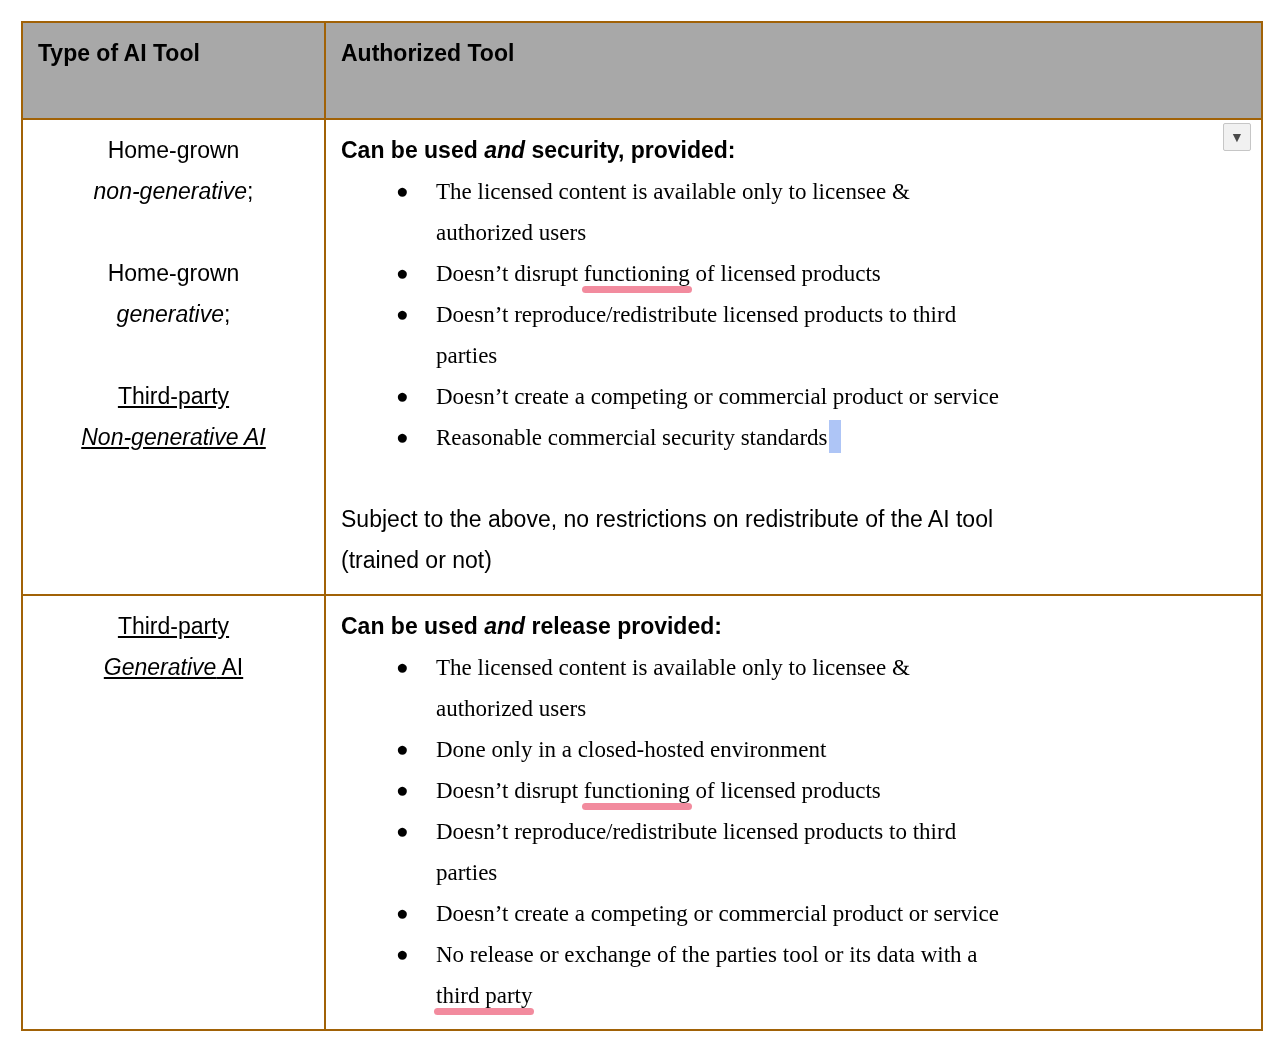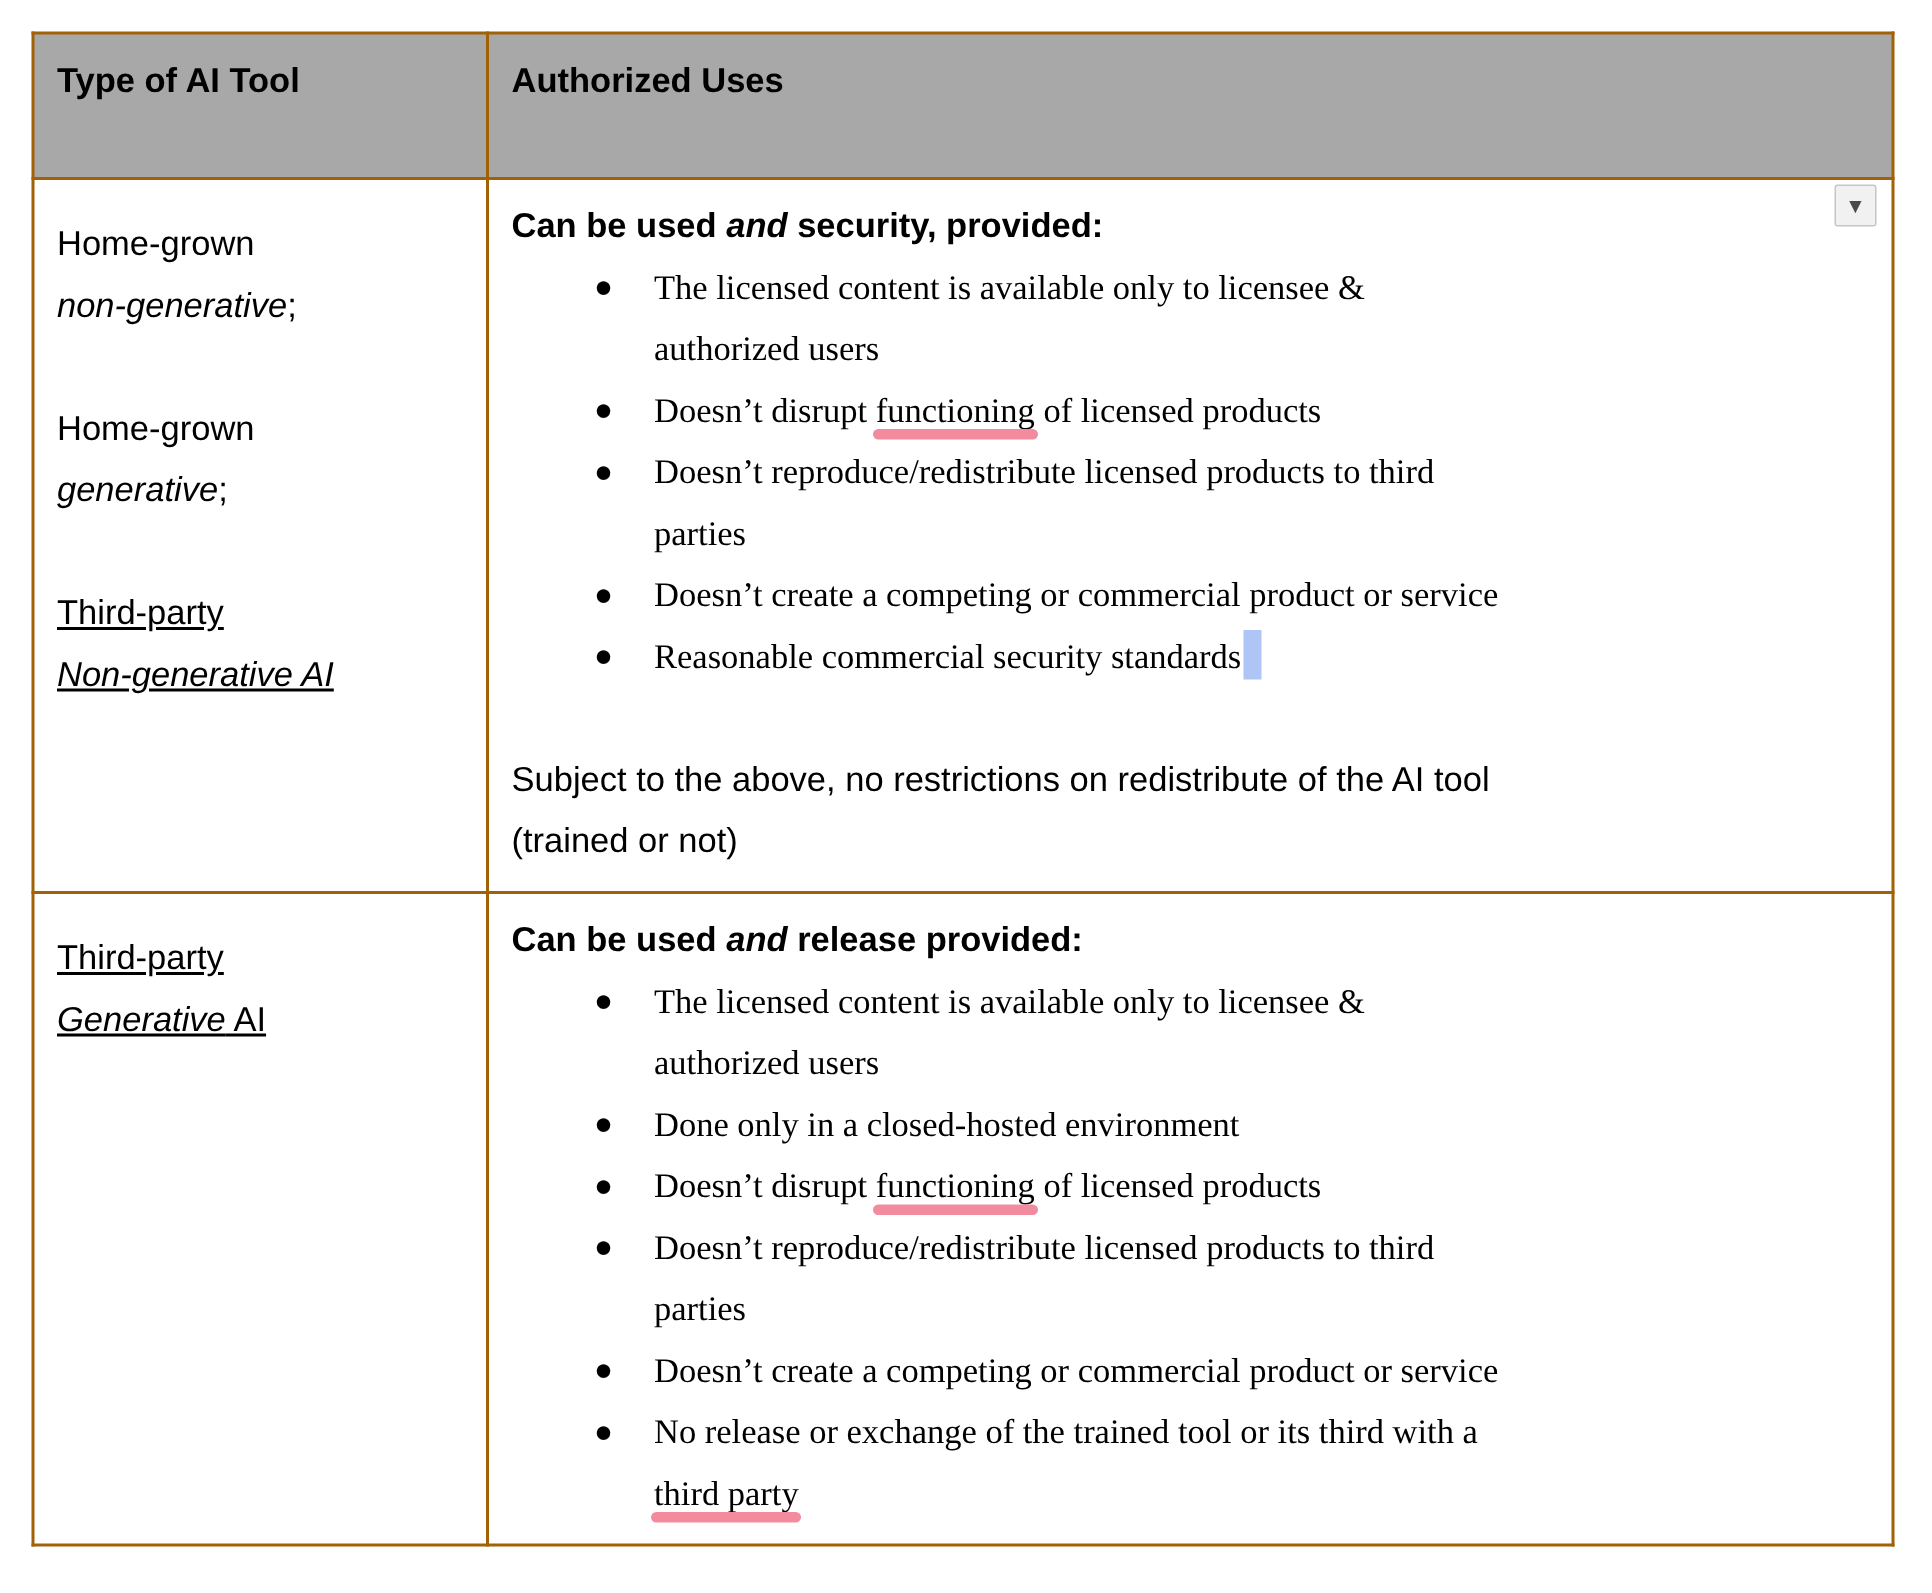--- a/index.html
+++ b/index.html
@@ -21,21 +21,21 @@
   th, td {
     border: 2px solid #a16207;
     vertical-align: top;
     padding: 10px 15px;
     text-align: left;
   }
   thead tr { height: 97px; }
   tr.r1 { height: 476px; }
   tr.r2 { height: 435px; }
   th { background: #a8a8a8; font-weight: 700; }
-  .tools-cell p { margin: 12px 0 41px 0; }
+  .tools-cell p { margin: 0 0 41px 0; text-align: center; }
   .tools-cell p:last-child { margin-bottom: 0; text-decoration: underline; }
   .it { font-style: italic; }
   .hd { margin: 0; font-weight: 700; }
   .bi { font-weight: 700; font-style: italic; margin-top: 48px; }
   ul.blist { list-style: none; margin: 0; padding: 0; font-family: Liberation Serif, serif; }
   ul.blist li { position: relative; padding-left: 95px; }
   ul.blist li::before {
     content: "\25CF";
     position: absolute;
     left: 55px;
@@ -92,21 +92,21 @@
       <colgroup>
           <col class="c1">
           <col class="c2">
         </colgroup>
       <thead>
         <tr>
           <th>
             <span>Type of AI Tool</span>
           </th>
           <th>
-            <span>Authorized Uses</span>
+            <span>Authorized Tool</span>
           </th>
         </tr>
       </thead>
       <tbody>
         <tr class="r1">
           <td class="tools-cell">
             <p>
               <span>Home-grown</span><br>
               <span class="it">non-generative</span><span>;</span>
             </p>
@@ -171,21 +171,21 @@
                 <span>Doesn’t disrupt </span><span class="mark-pink">functioning</span><span> of licensed products</span>
               </li>
               <li>
                 <span>Doesn’t reproduce/redistribute licensed products to third</span><br>
                 <span>parties</span>
               </li>
               <li>
                 <span>Doesn’t create a competing or commercial product or service</span>
               </li>
               <li>
-                <span>No release or exchange of the trained tool or its third with a</span><br>
+                <span>No release or exchange of the parties tool or its data with a</span><br>
                 <span class="mark-pink">third party</span>
               </li>
             </ul>
           </td>
         </tr>
       </tbody>
     </table>
     <button class="dd">
       <span class="arrow">▼</span>
     </button>

